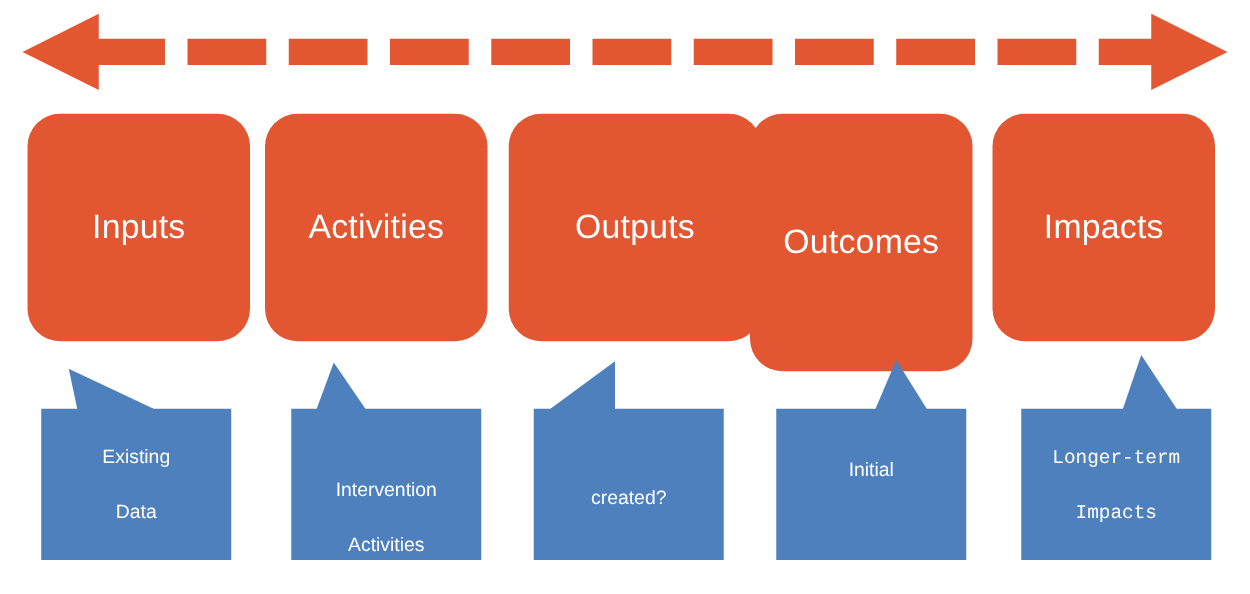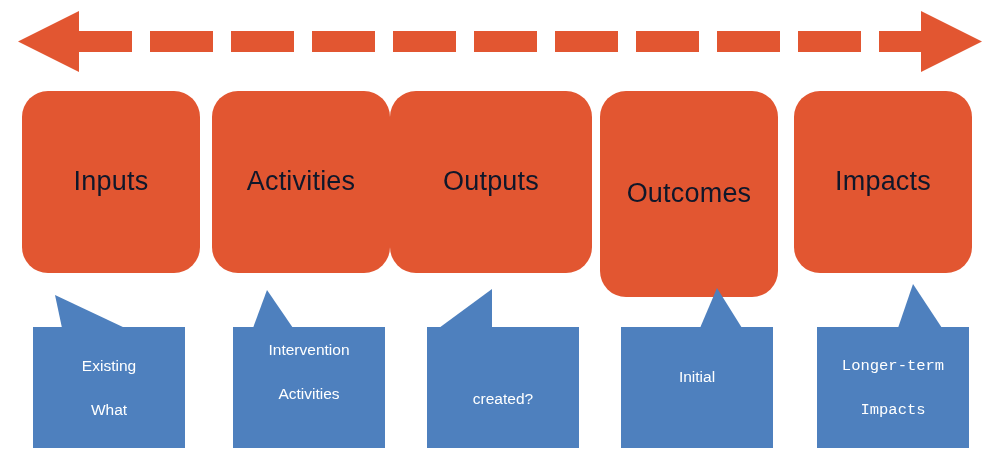--- a/index.html
+++ b/index.html
@@ -25,21 +25,21 @@
   }
   .stage-box {
     position: absolute;
     border-radius: 26px;
     display: flex;
     align-items: center;
     justify-content: center;
     box-sizing: border-box;
   }
   .stage-label {
-    color: #0f172a;
+    color: #ffffff;
     font-size: 27px;
     font-weight: 400;
     letter-spacing: 0.2px;
     line-height: 1;
     text-align: center;
     white-space: nowrap;
     position: relative;
     top: -1px;
   }
   .callout-label {
@@ -87,21 +87,21 @@
   </svg>
 
   <div class="stage-box" style="left:22px; top:91px; width:178px; height:182px; background:#E25631;">
     <div class="stage-label">Inputs</div>
   </div>
 
   <div class="stage-box" style="left:212px; top:91px; width:178px; height:182px; background:#E25631;">
     <div class="stage-label">Activities</div>
   </div>
 
-  <div class="stage-box" style="left:390px; top:91px; width:202px; height:182px; background:#E25631;">
+  <div class="stage-box" style="left:407px; top:91px; width:202px; height:182px; background:#E25631;">
     <div class="stage-label">Outputs</div>
   </div>
 
   <div class="stage-box" style="left:600px; top:91px; width:178px; height:206px; background:#E25631;">
     <div class="stage-label">Outcomes</div>
   </div>
 
   <div class="stage-box" style="left:794px; top:91px; width:178px; height:182px; background:#E25631;">
     <div class="stage-label">Impacts</div>
   </div>
@@ -130,25 +130,25 @@
 
     <g>
       <rect x="817" y="327" width="152" height="121" fill="#4E80BE"></rect>
       <polygon points="913,284 898,328 942,328" fill="#4E80BE"></polygon>
     </g>
   </svg>
 
   <div class="callout-label" style="left:33px; top:327px; width:152px; height:121px;">
     <span>
       <span>Existing</span><br>
-      <span>What</span>
+      <span>Data</span>
     </span>
   </div>
 
-  <div class="callout-label" style="left:233px; top:311px; width:152px; height:121px;">
+  <div class="callout-label" style="left:233px; top:327px; width:152px; height:121px;align-items:flex-end;">
     <span>
       <span>Intervention</span><br>
       <span>Activities</span>
     </span>
   </div>
 
   <div class="callout-label" style="left:427px; top:327px; width:152px; height:121px;">
     <span>
       <br>
       <span>created?</span>

